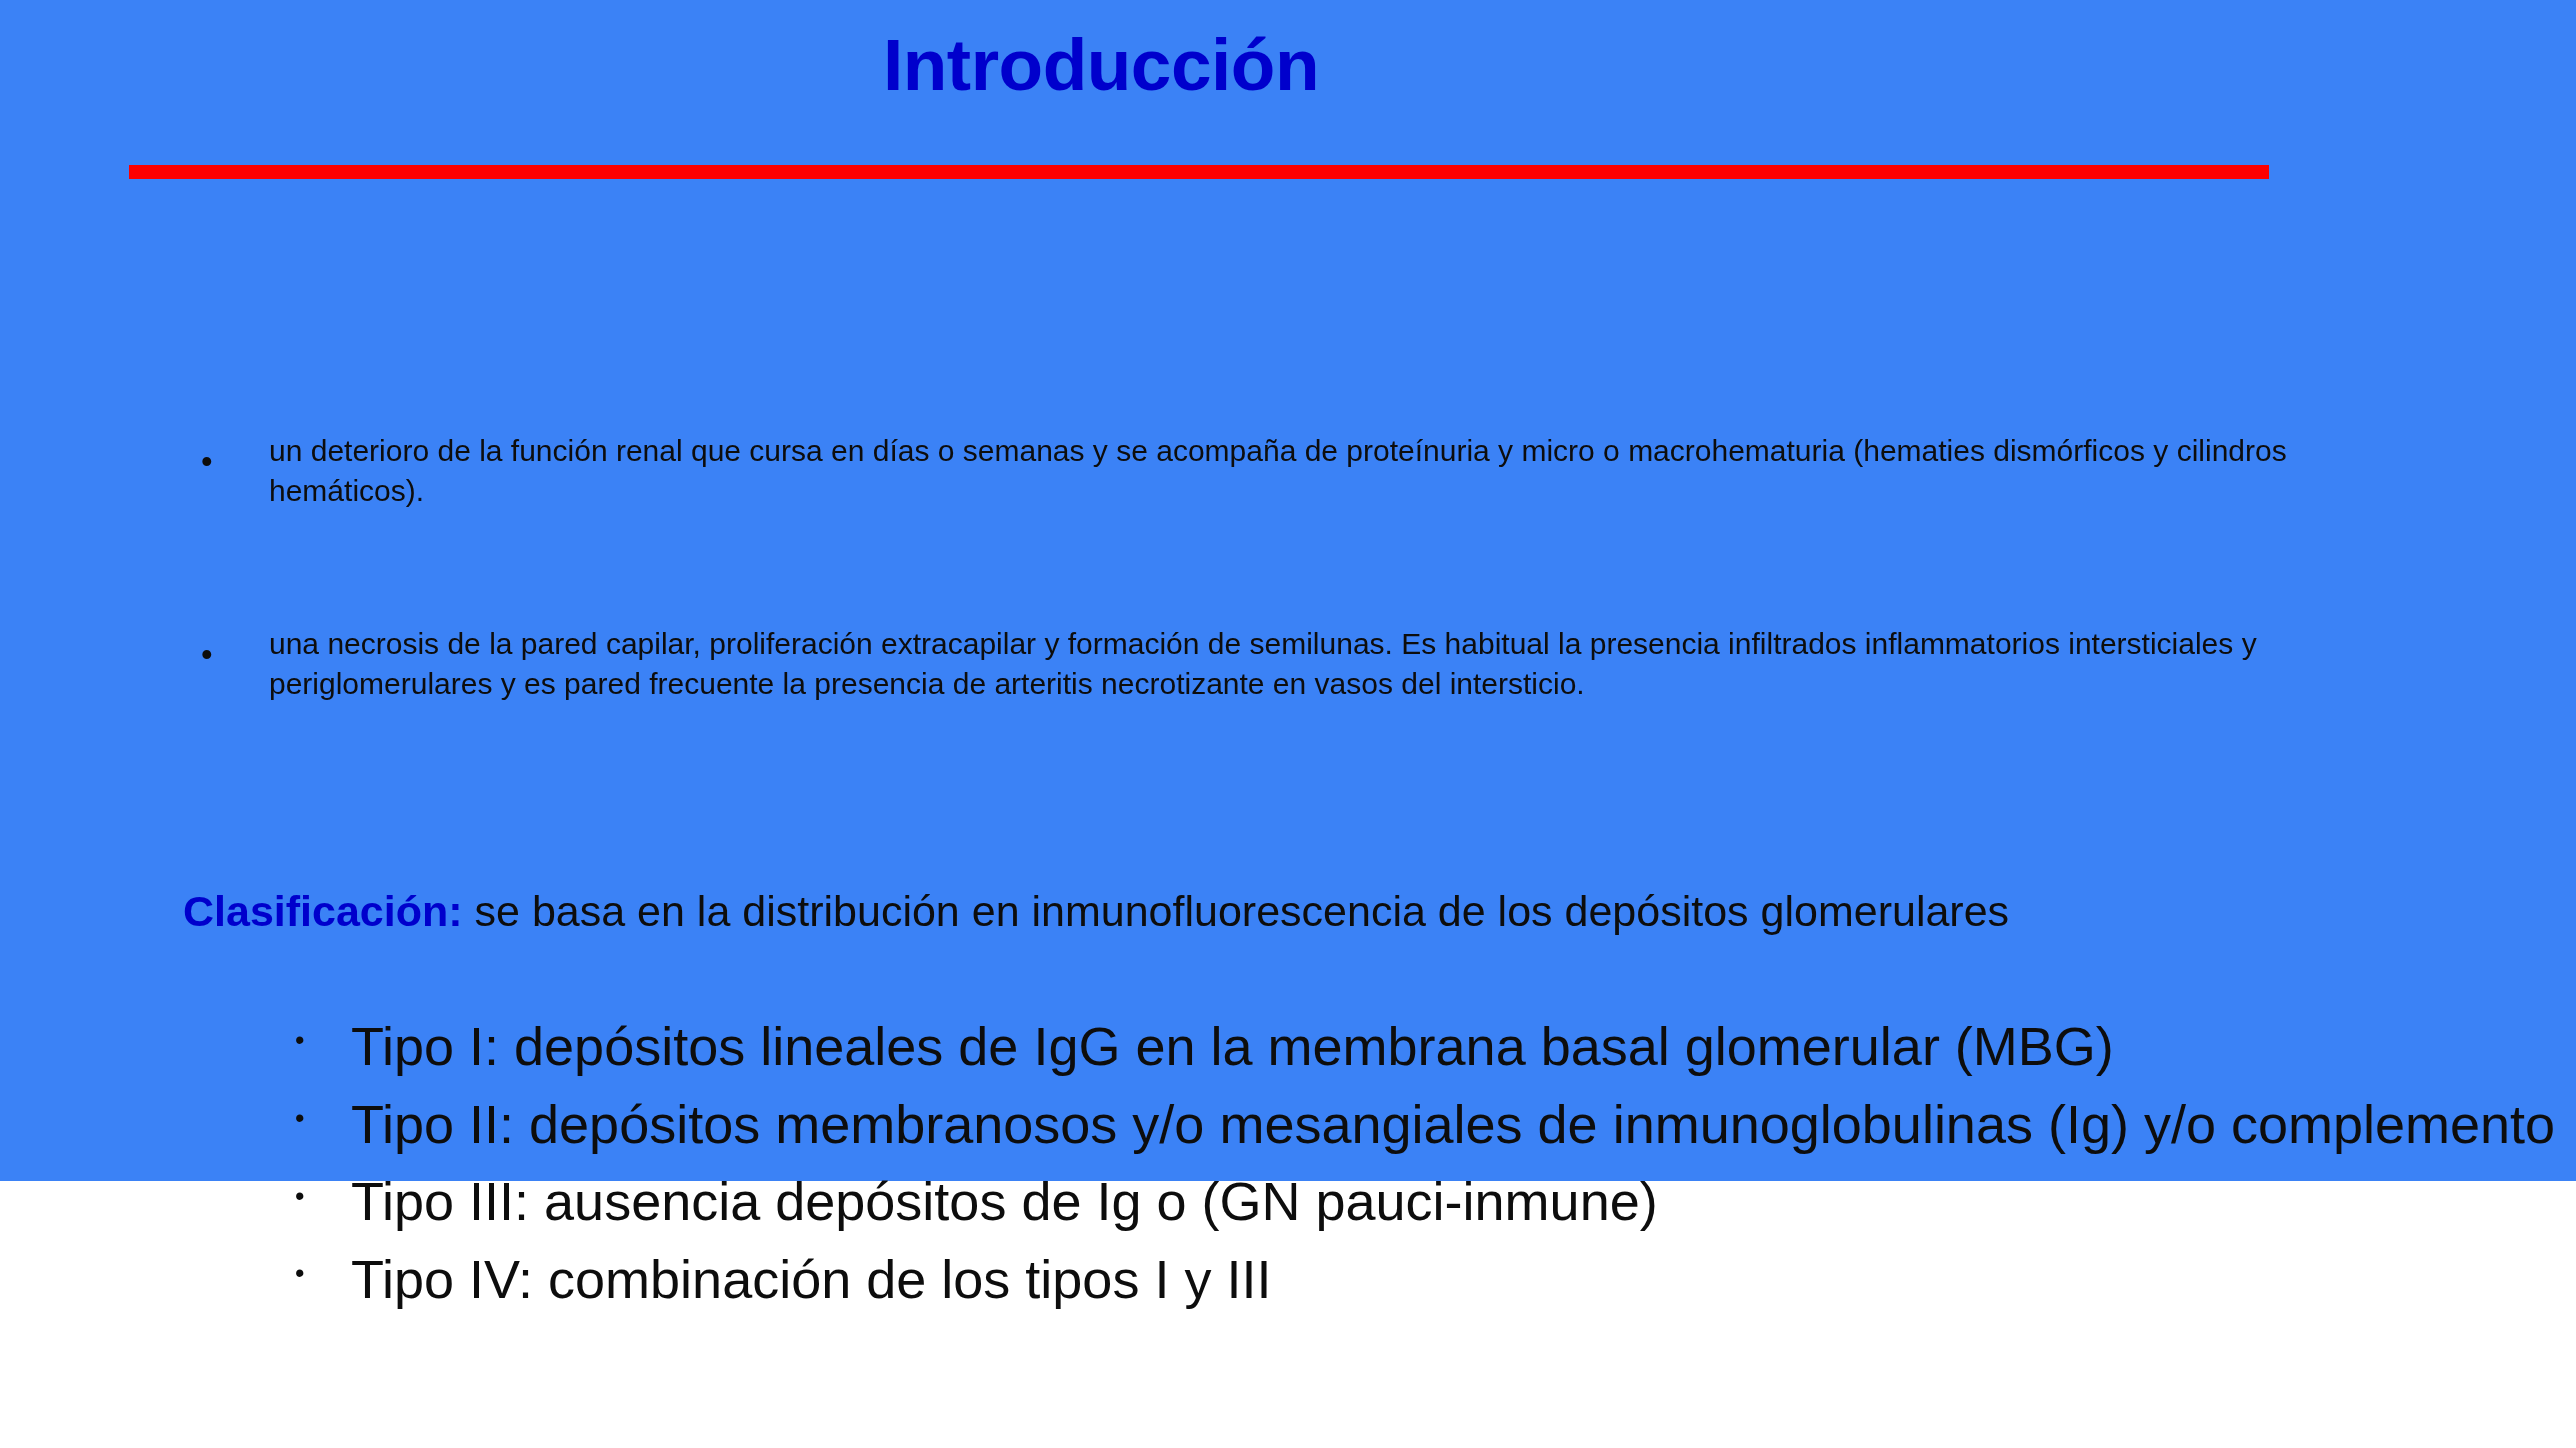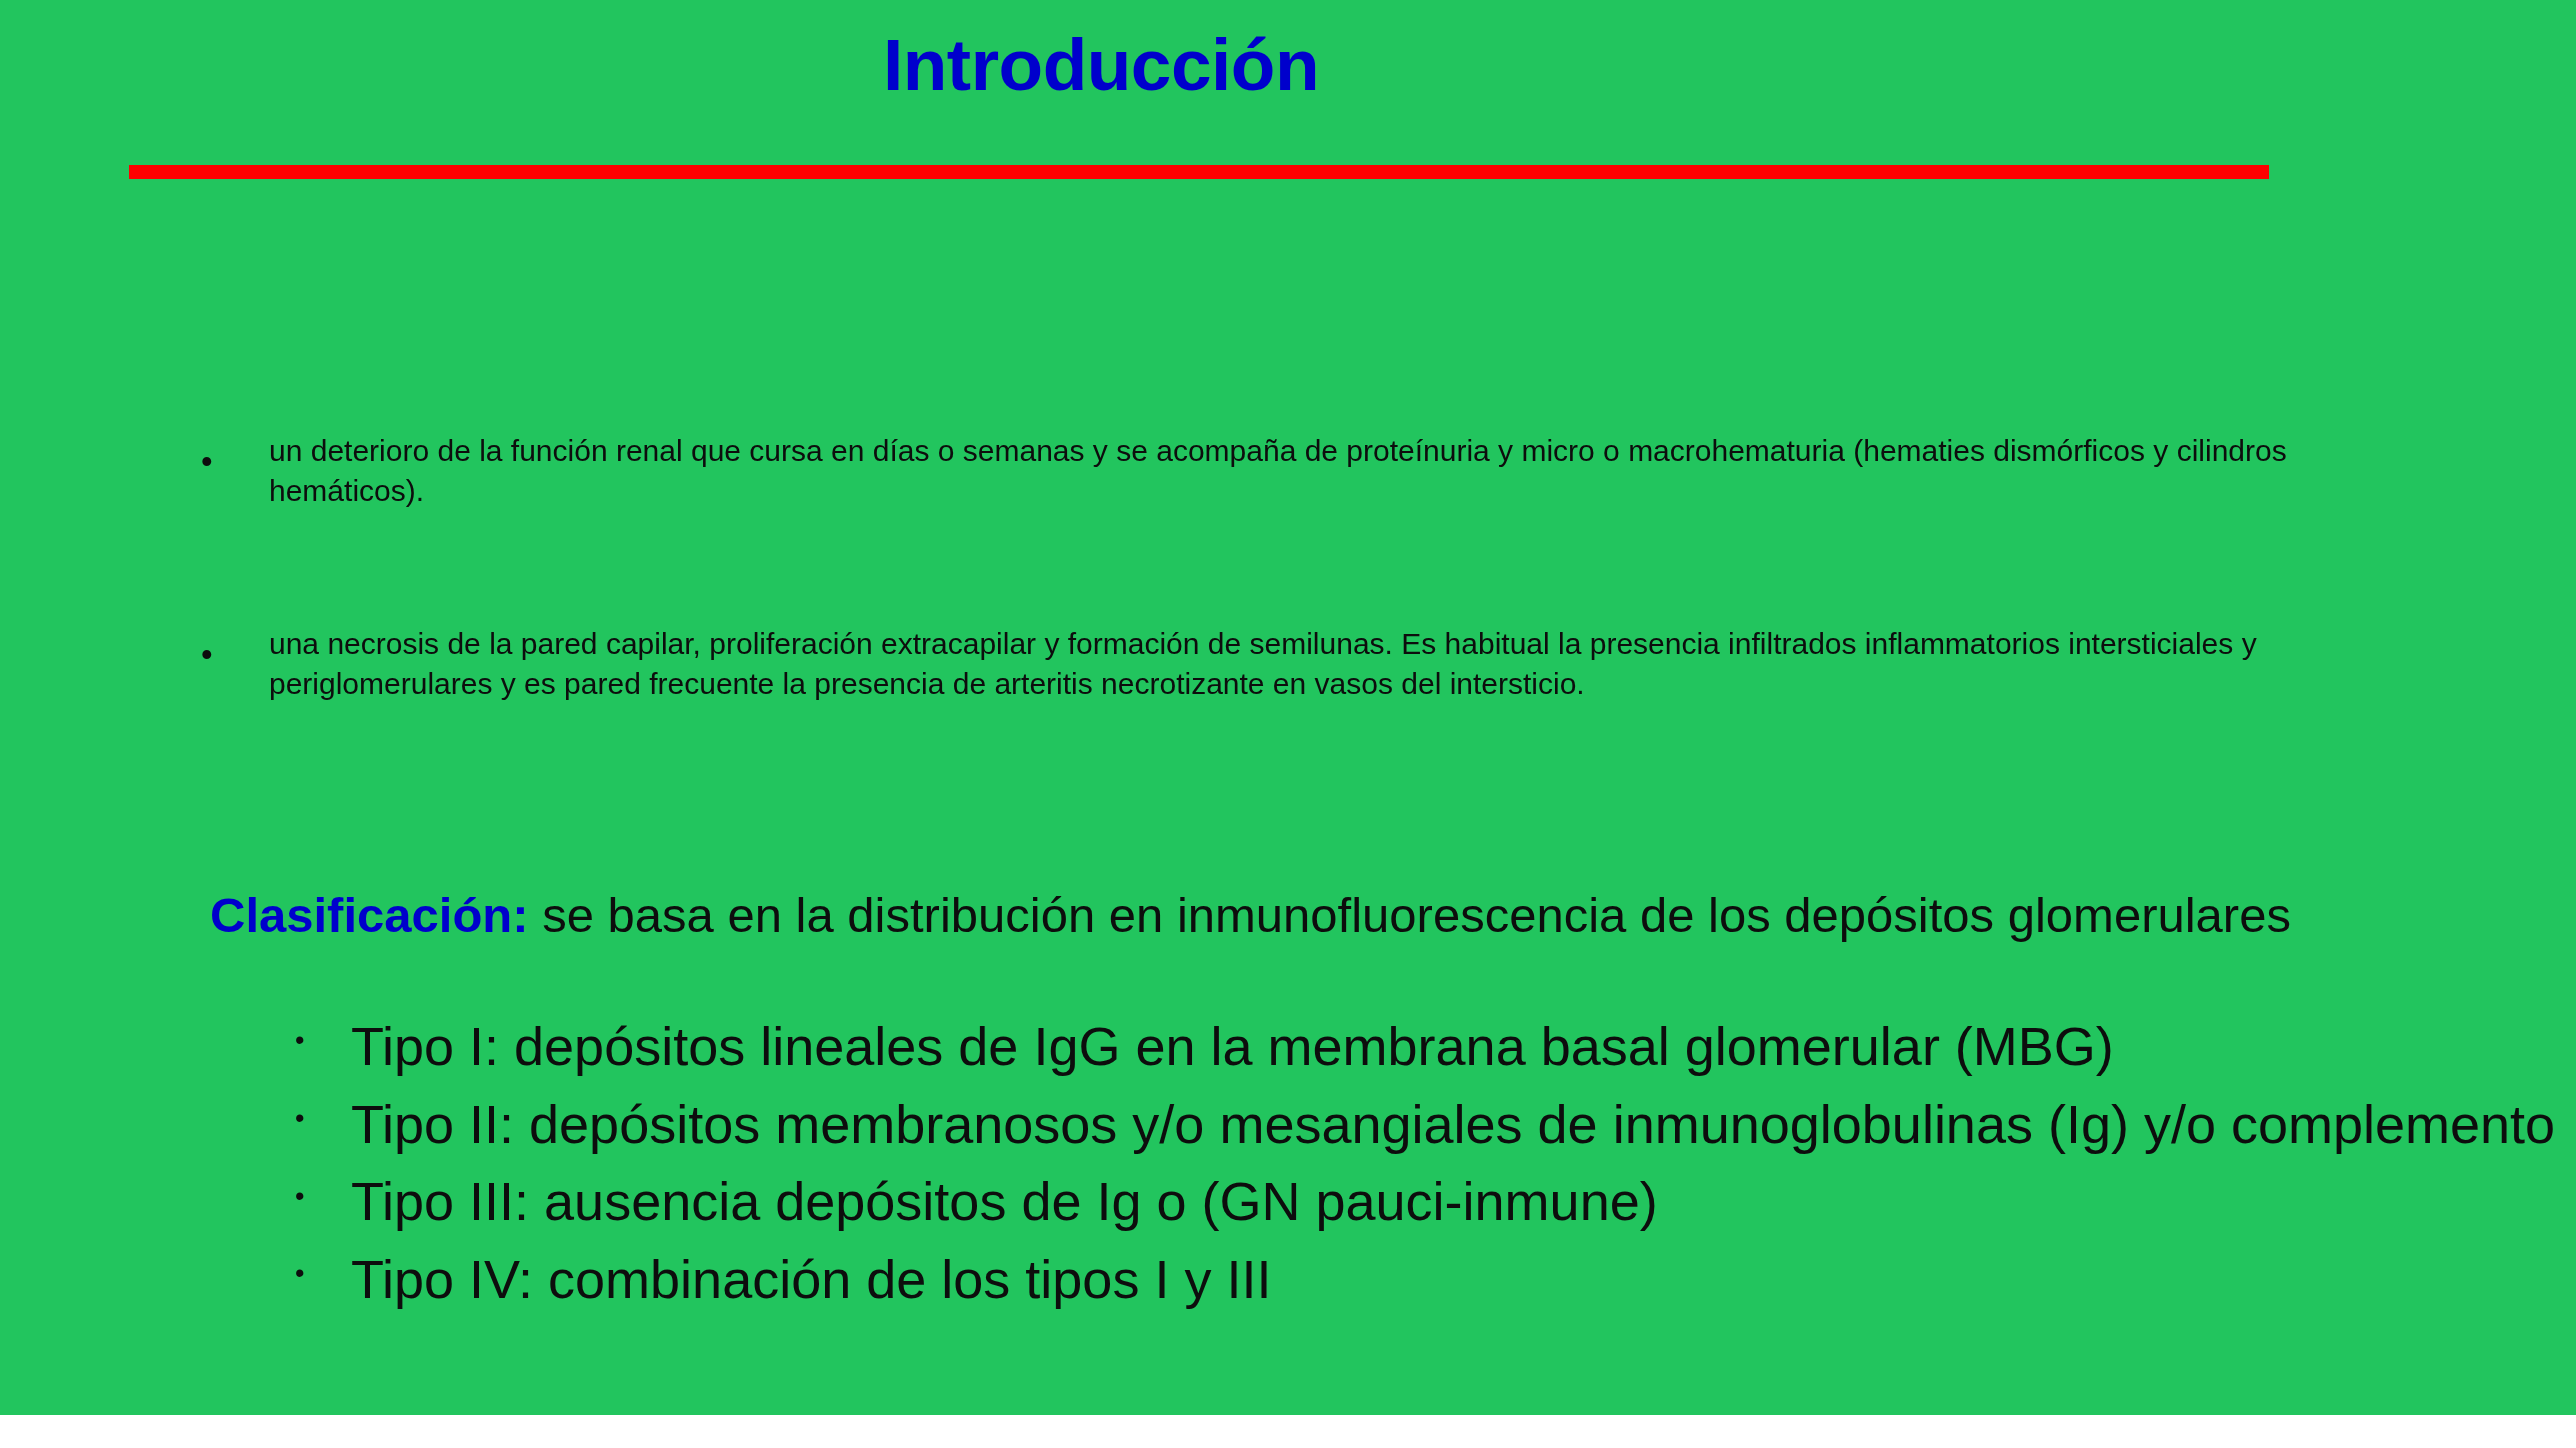--- a/index.html
+++ b/index.html
@@ -12,22 +12,22 @@
     width: 2576px;
     height: 1449px;
     overflow: hidden;
     font-family: "Liberation Sans", "DejaVu Sans", sans-serif;
     -webkit-font-smoothing: antialiased;
   }
 
   .slide {
     position: relative;
     width: 2576px;
-    height: 1415px;
-    background: #22c55e;
+    height: 1181px;
+    background: #3b82f6;
   }
 
   
   .slide-title {
     position: absolute;
     left: 0;
     top: 27px;
     width: 2202px;
     text-align: center;
     font-size: 73px;
@@ -97,23 +97,23 @@
     color: #0D0D0D;
   }
 
   
   #bullet-1 { left: 201px; top: 431px; width: 2125px; }
   #bullet-2 { left: 201px; top: 624px; width: 2202px; }
 
   
   .class-line {
     position: absolute;
-    left: 210px;
+    left: 183px;
     top: 885px;
-    font-size: 49px;
+    font-size: 43px;
     line-height: 1.25;
     white-space: nowrap;
     color: #0D0D0D;
   }
   .class-label {
     font-weight: bold;
     color: #0000CC;
   }
   .class-rest {
     color: #0D0D0D;

